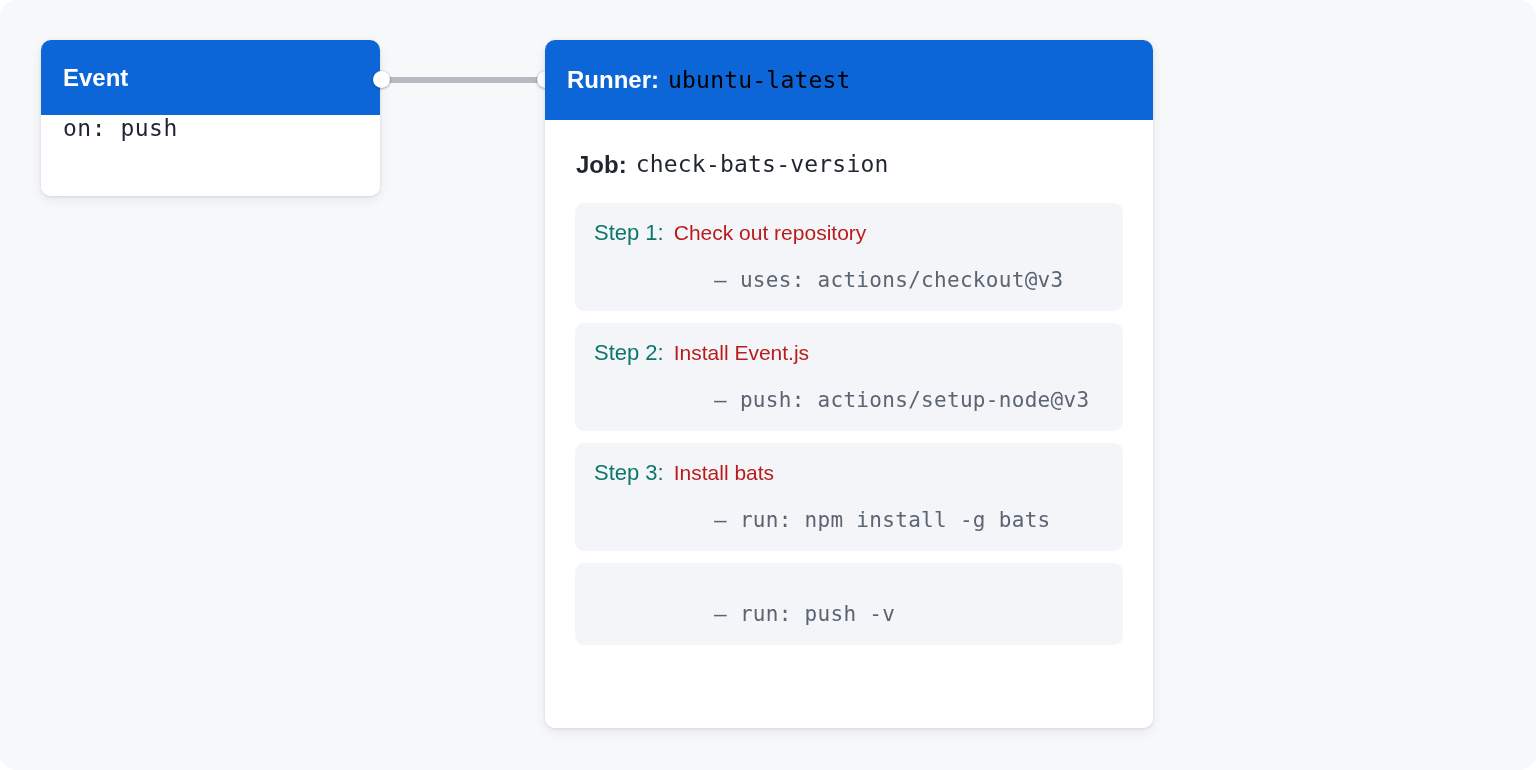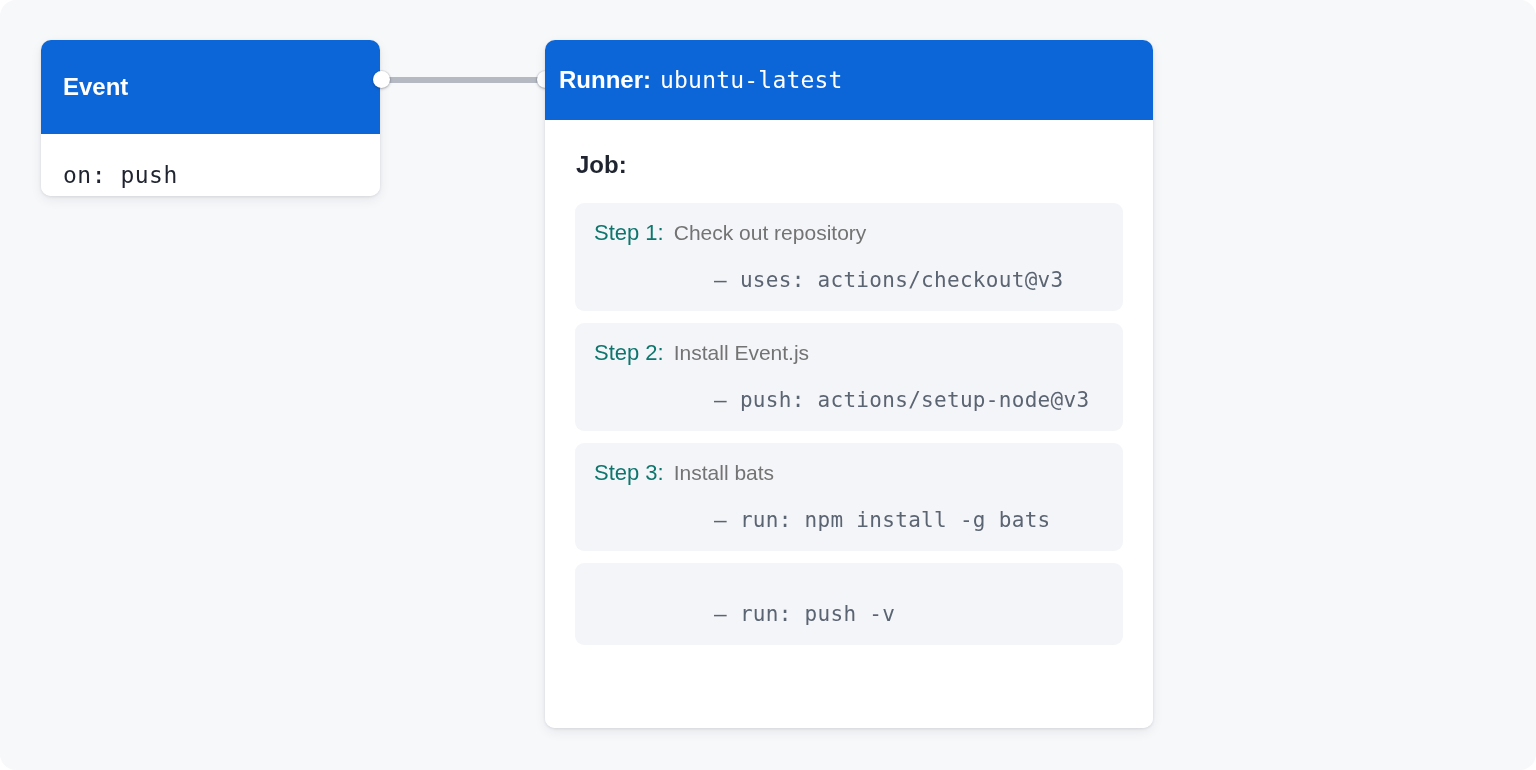--- a/index.html
+++ b/index.html
@@ -50,62 +50,61 @@
   }
 
   
   #event-node {
     left: 41px;
     top: 40px;
     width: 339px;
     height: 156px;
   }
   #event-node .node-header {
-    height: 94px;
+    height: 75px;
     padding: 0 22px;
     text-align: center;
   }
   #event-node .node-body {
     height: 81px;
     display: flex;
-    align-items: center;
     padding: 0 22px;
   }
   .event-code {
     font-family: "DejaVu Sans Mono", "Liberation Mono", monospace;
     font-size: 23px;
     color: #1f2430;
     letter-spacing: 0.5px;
   }
 
   
   #runner-node {
     left: 545px;
     top: 40px;
     width: 608px;
     height: 688px;
   }
   #runner-node .node-header {
     height: 80px;
-    padding: 0 14px;
+    padding: 0 22px;
     font-size: 24px;
     gap: 0;
   }
   .header-label {
     font-family: "Liberation Sans", sans-serif;
     font-weight: bold;
     font-size: 24px;
     color: #ffffff;
     margin-right: 9px;
   }
   .header-value {
     font-family: "DejaVu Sans Mono", "Liberation Mono", monospace;
     font-weight: normal;
     font-size: 23px;
-    color: #ffffff;
+    color: #000000;
     letter-spacing: 0.2px;
   }
   #runner-node .node-body {
     height: 608px;
     padding: 0 30px;
   }
   .job-line {
     display: flex;
     align-items: flex-start;
     padding-top: 31px;
@@ -145,21 +144,21 @@
   }
   .step-number {
     font-family: "Liberation Sans", sans-serif;
     font-size: 22px;
     color: #0f766e;
     margin-right: 10px;
   }
   .step-title {
     font-family: "Liberation Sans", sans-serif;
     font-size: 21px;
-    color: #737373;
+    color: #b91c1c;
   }
   .step-command {
     font-family: "DejaVu Sans Mono", "Liberation Mono", monospace;
     font-size: 21px;
     color: #5b6472;
     margin-top: 22px;
     margin-left: 120px;
     letter-spacing: 0.3px;
     white-space: nowrap;
   }
@@ -206,20 +205,21 @@
 
   <div class="node" id="runner-node">
     <div class="node-header">
       <span class="header-label">Runner:</span>
       <span class="header-value">ubuntu-latest</span>
     </div>
     <div class="node-body">
 
       <div class="job-line">
         <span class="job-label">Job:</span>
+        <span class="job-value">check-bats-version</span>
       </div>
 
       <div class="steps">
 
         <div class="step-card">
           <div class="step-title-row">
             <span class="step-number">Step 1:</span>
             <span class="step-title">Check out repository</span>
           </div>
           <div class="step-command">— uses: actions/checkout@v3</div>

